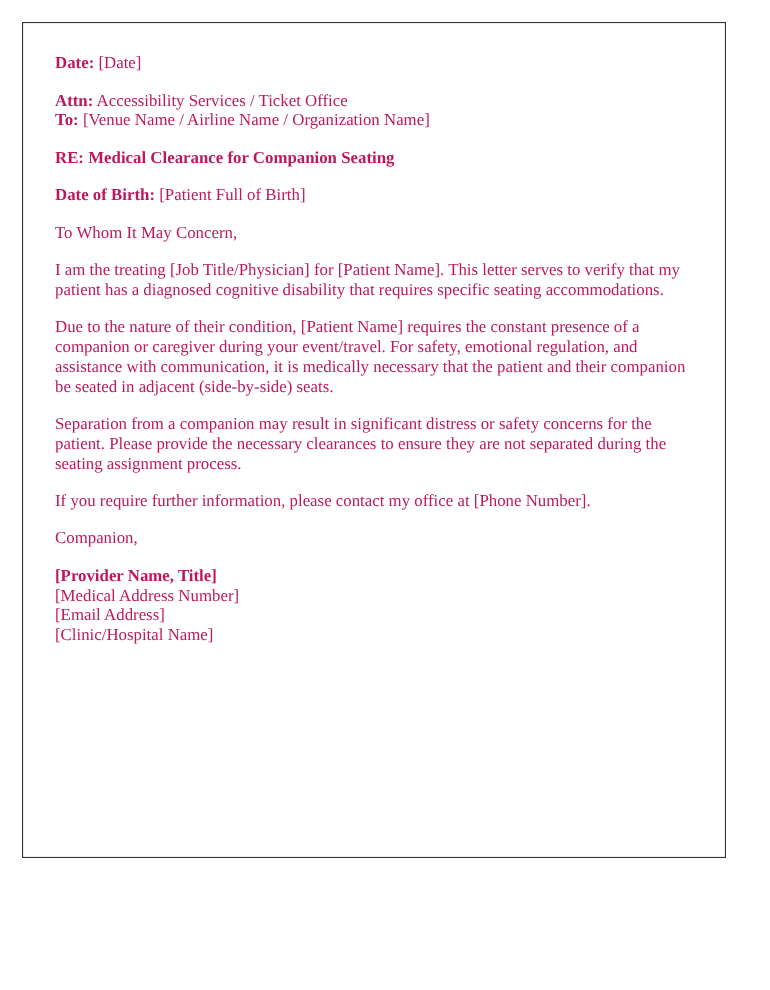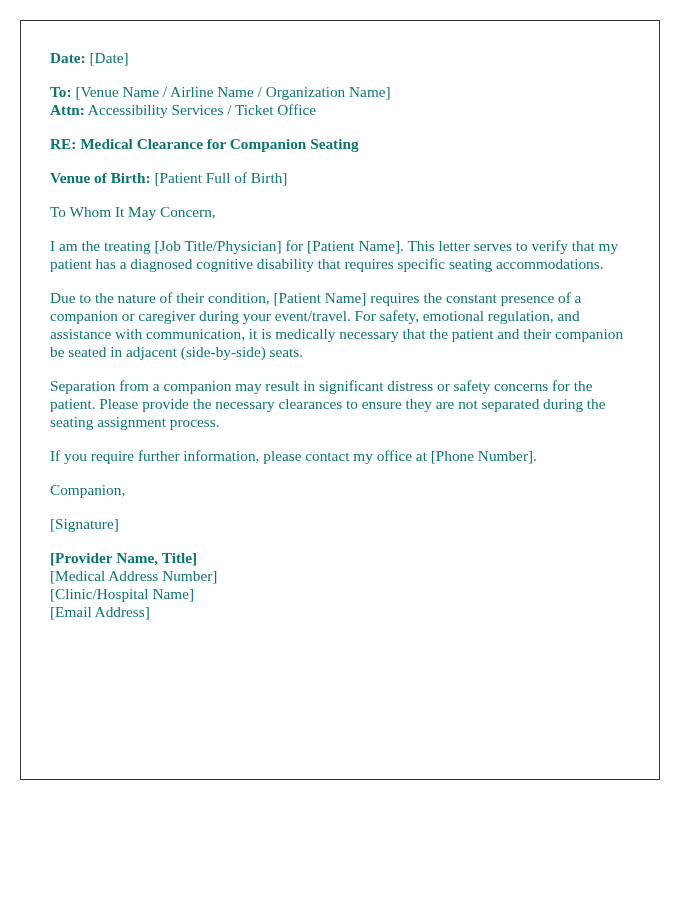--- a/index.html
+++ b/index.html
@@ -12,71 +12,70 @@
       box-sizing: border-box;
       background: #ffffff;
     }
     .content {
       position: absolute;
       left: 29px; top: 28px;
       width: 590px;
       font-family: "Liberation Serif", "DejaVu Serif", serif;
       font-size: 15.3px;
       line-height: 18px;
-      color: #0f766e;
+      color: #be185d;
     }
     .content p { margin: 0 0 16px 0; }
     .content b { font-weight: bold; }
     .line { display: block; }
   </style>
 </head>
 <body>
 
 <div class="page">
   <div class="content">
 
     <p>
       <b>Date:</b>
       <span>[Date]</span>
     </p>
 
     <p>
       <span class="line">
+        <b>Attn:</b>
+        <span>Accessibility Services / Ticket Office</span>
+      </span>
+      <span class="line">
         <b>To:</b>
         <span>[Venue Name / Airline Name / Organization Name]</span>
-      </span>
-      <span class="line">
-        <b>Attn:</b>
-        <span>Accessibility Services / Ticket Office</span>
       </span>
     </p>
 
     <p>
       <b>RE: Medical Clearance for Companion Seating</b>
     </p>
 
     <p>
       <span class="line">
-        <b>Venue of Birth:</b>
+        <b>Date of Birth:</b>
         <span>[Patient Full of Birth]</span>
       </span>
     </p>
 
     <p>To Whom It May Concern,</p>
 
     <p>I am the treating [Job Title/Physician] for [Patient Name]. This letter serves to verify that my patient has a diagnosed cognitive disability that requires specific seating accommodations.</p>
     <p>Due to the nature of their condition, [Patient Name] requires the constant presence of a companion or caregiver during your event/travel. For safety, emotional regulation, and assistance with communication, it is medically necessary that the patient and their companion be seated in adjacent (side-by-side) seats.</p>
     <p>Separation from a companion may result in significant distress or safety concerns for the patient. Please provide the necessary clearances to ensure they are not separated during the seating assignment process.</p>
     <p>If you require further information, please contact my office at [Phone Number].</p>
 
     <p>Companion,</p>
 
-    <p>[Signature]</p>
 
     <p>
       <b class="line">[Provider Name, Title]</b>
       <span class="line">[Medical Address Number]</span>
+      <span class="line">[Email Address]</span>
       <span class="line">[Clinic/Hospital Name]</span>
-      <span class="line">[Email Address]</span>
     </p>
 
   </div>
 </div>
 
 </body></html>

